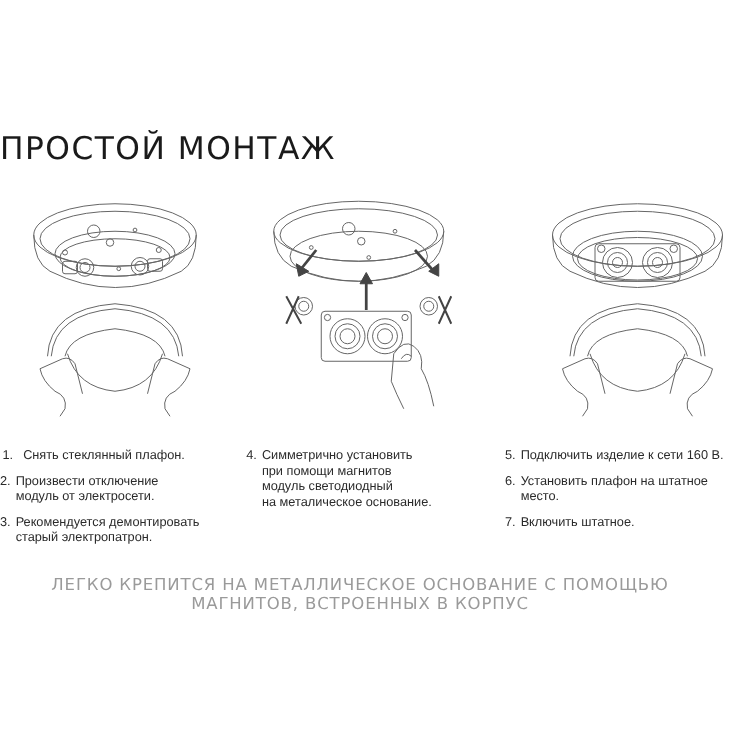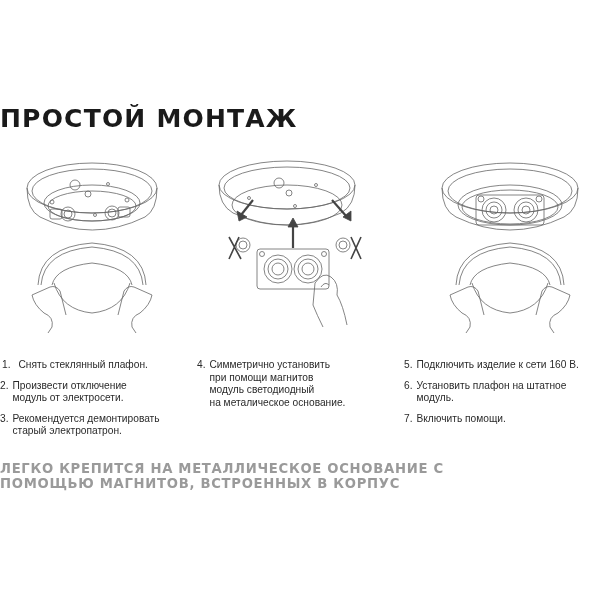--- a/index.html
+++ b/index.html
@@ -2,21 +2,21 @@
 <html><head>
 <meta charset="utf-8">
 <style>
   * { margin: 0; padding: 0; box-sizing: border-box; }
   html, body { width: 600px; height: 600px; background: #ffffff; overflow: hidden; }
   body { position: relative; font-family: "Liberation Sans", "DejaVu Sans", sans-serif; color: #222; }
 
   .title {
     position: absolute; left: 0; top: 104px;
     font-family: "DejaVu Sans", sans-serif;
-    font-size: 25px; font-weight: 700; letter-spacing: 1.2px;
+    font-size: 25px; font-weight: 400; letter-spacing: 1.2px;
     color: #1a1a1a;
   }
 
   .illus { position: absolute; }
   .illus svg { display: block; }
   .illus-1 { left: 10px; top: 155px; width: 170px; height: 190px; }
   .illus-2 { left: 205px; top: 155px; width: 175px; height: 175px; }
   .illus-3 { left: 428px; top: 155px; width: 170px; height: 190px; }
 
   .steps { position: absolute; font-size: 10.2px; color: #2a2a2a; line-height: 12.5px; }
@@ -24,24 +24,24 @@
   .steps-col-2 { left: 197px; top: 359px; width: 200px; }
   .steps-col-3 { left: 404px; top: 359px; width: 196px; }
 
   .step { display: flex; margin-bottom: 8px; }
   .step-num { flex: 0 0 auto; padding-right: 4px; }
   .step-text { flex: 1 1 auto; white-space: pre-line; }
 
   .step-1 .step-num { padding-left: 2px; padding-right: 8px; }
 
   .tagline {
-    position: absolute; left: 0; top: 462px; width: 540px;
+    position: absolute; left: 18px; top: 462px; width: 540px;
     font-family: "DejaVu Sans", sans-serif;
     font-size: 13.2px; line-height: 14.5px; letter-spacing: 0.7px;
-    color: #9a9a9a; font-weight: 700;
+    color: #9a9a9a; font-weight: 400; text-align: center;
   }
 </style>
 </head>
 <body>
 
 <h1 class="title">ПРОСТОЙ МОНТАЖ</h1>
 
 <div class="illus illus-1">
   <svg width="170" height="190" viewBox="0 0 170 190" fill="none" stroke="#666" stroke-width="0.8">
     <ellipse cx="82" cy="33" rx="65" ry="25"></ellipse>
@@ -167,21 +167,21 @@
 </div>
 
 <div class="steps steps-col-3">
   <div class="step">
     <span class="step-num">5.</span>
     <span class="step-text">Подключить изделие к сети 160 В.</span>
   </div>
   <div class="step">
     <span class="step-num">6.</span>
     <span class="step-text">Установить  плафон на штатное
-модуль.</span>
+место.</span>
   </div>
   <div class="step">
     <span class="step-num">7.</span>
-    <span class="step-text">Включить помощи.</span>
+    <span class="step-text">Включить штатное.</span>
   </div>
 </div>
 
 <p class="tagline">ЛЕГКО КРЕПИТСЯ НА МЕТАЛЛИЧЕСКОЕ ОСНОВАНИЕ С ПОМОЩЬЮ МАГНИТОВ, ВСТРОЕННЫХ В КОРПУС</p>
 
 </body></html>

